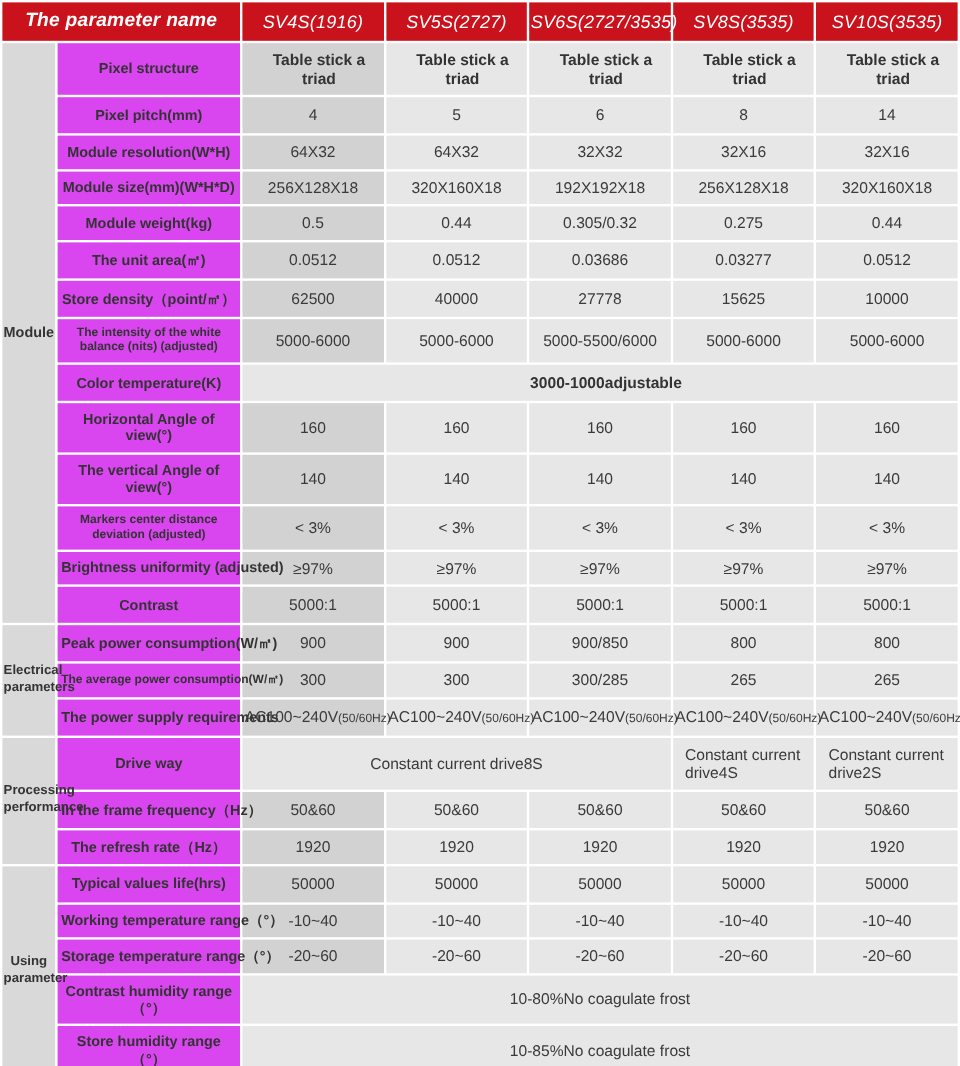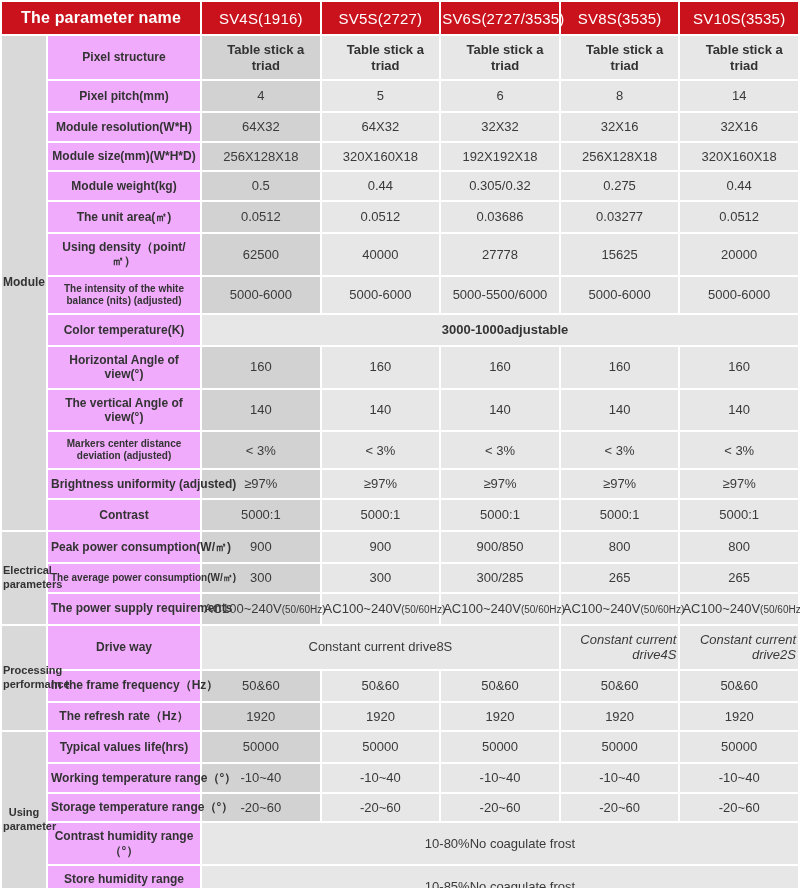--- a/index.html
+++ b/index.html
@@ -1,36 +1,36 @@
 <!DOCTYPE html>
 <html><head>
 <meta charset="utf-8">
 <style>
   html,body{margin:0;padding:0;background:#ffffff;}
   body{width:800px;min-height:888px;font-family:"Liberation Sans",sans-serif;-webkit-font-smoothing:antialiased;}
   table{border-collapse:separate;border-spacing:2px;width:800px;table-layout:fixed;}
   td,th{vertical-align:middle;overflow:visible;}
   
-  .hdr{background:#c9121c;color:#ffffff;text-align:center;font-size:15px;font-weight:normal;height:30px;letter-spacing:.2px;}
+  .hdr{background:#c9121c;color:#ffffff;text-align:center;font-size:15px;font-weight:normal;height:30px;letter-spacing:.2px;font-style:italic;}
   .hdr-param{font-weight:bold;font-size:16px;}
   .hsub{font-size:15px;}
   .hsub-sm{font-size:15px;}
   
   .cat{background:#d9d9d9;color:#333;font-weight:bold;font-size:11px;text-align:center;padding:18px 1px;line-height:1.25;}
   .cat-lg{font-size:12px;}
   
-  .lbl{background:#f0abfc;color:#333;font-weight:bold;font-size:12px;text-align:center;padding:6px 3px;line-height:1.2;margin-left:37px;}
+  .lbl{background:#d946ef;color:#333;font-weight:bold;font-size:12px;text-align:center;padding:6px 3px;line-height:1.2;margin-left:37px;}
   .lbl-sm{font-size:10px;}
   .lbl-nw{white-space:nowrap;}
   
   .v{background:#e7e7e7;color:#3a3a3a;font-size:13px;text-align:center;padding:6px 2px;line-height:1.2;}
   .v1{background:#d2d2d2;}
   .vb{font-weight:bold;color:#333;padding-left:12px;}
   .hz{font-size:10px;}
-  .drv{text-align:right;padding-left:10px;font-style:italic;}
+  .drv{text-align:left;padding-left:10px;}
   .t34{height:20px;} .t30{height:30px;} .t26{height:26px;}
 </style>
 </head>
 <body>
 
 <table>
   <colgroup>
     <col style="width:44px">
       <col style="width:152px">
       <col>
@@ -93,26 +93,26 @@
   </tr>
   <tr class="t30">
     <td class="lbl">The unit area(㎡)</td>
     <td class="v v1">0.0512</td>
     <td class="v">0.0512</td>
     <td class="v">0.03686</td>
     <td class="v">0.03277</td>
     <td class="v">0.0512</td>
   </tr>
   <tr class="t30">
-    <td class="lbl">Using density（point/㎡）</td>
+    <td class="lbl">Store density（point/㎡）</td>
     <td class="v v1">62500</td>
     <td class="v">40000</td>
     <td class="v">27778</td>
     <td class="v">15625</td>
-    <td class="v">20000</td>
+    <td class="v">10000</td>
   </tr>
   <tr class="t26">
     <td class="lbl lbl-sm">The intensity of the white balance (nits) (adjusted)</td>
     <td class="v v1">5000-6000</td>
     <td class="v">5000-6000</td>
     <td class="v">5000-5500/6000</td>
     <td class="v">5000-6000</td>
     <td class="v">5000-6000</td>
   </tr>
   <tr class="t30">

